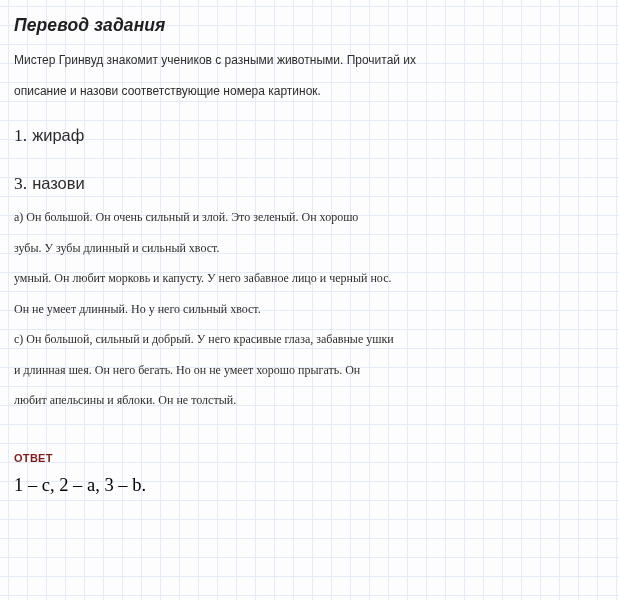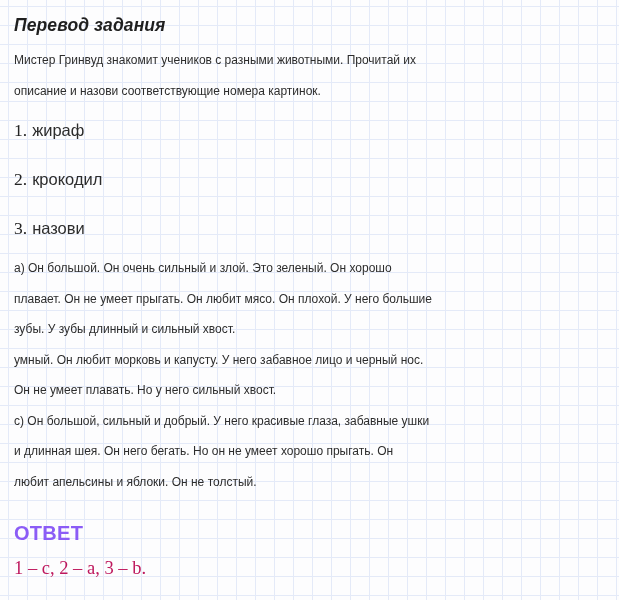--- a/index.html
+++ b/index.html
@@ -45,87 +45,85 @@
     line-height: 30.5px;
     white-space: nowrap;
   }
 
   .animal-list {
     list-style: none;
   }
 
   .animal-item {
     font-size: 16.5px;
-    line-height: 49px;
+    line-height: 37px;
     white-space: nowrap;
+    margin-top: 11px;
   }
 
   .animal-num {
     font-family: "Liberation Serif", serif;
     font-size: 17.5px;
     margin-right: 5px;
     color: #242424;
   }
 
   .descriptions {
     margin-top: 0;
+    font-family: Liberation Serif, serif;
   }
 
   .answer-heading {
-    margin-top: 24px;
+    margin-top: 30px;
     font-weight: bold;
-    font-size: 20px;
+    font-size: 11px;
     line-height: 24px;
-    color: #8b5cf6;
+    color: #7f1d1d;
     letter-spacing: 0.3px;
   }
 
   .answer-text {
-    margin-top: 8px;
+    margin-top: 0;
     font-family: "Liberation Serif", serif;
     font-size: 18.5px;
     line-height: 30px;
-    color: #be185d;
+    color: #000000;
   }
 </style>
 </head>
 <body>
 
 <div class="sheet">
 
   <div class="task-title">Перевод задания</div>
 
   <div class="intro">
     <div class="body-line">Мистер Гринвуд знакомит учеников с разными животными. Прочитай их</div>
     <div class="body-line">описание и назови соответствующие номера картинок.</div>
   </div>
 
   <ul class="animal-list">
     <li class="animal-item">
       <span class="animal-num">1.</span><span>жираф</span>
     </li>
     <li class="animal-item">
-      <span class="animal-num">2.</span><span>крокодил</span>
-    </li>
-    <li class="animal-item">
       <span class="animal-num">3.</span><span>назови</span>
     </li>
   </ul>
 
   <div class="descriptions">
 
     <div>
       <div class="body-line">a) Он большой. Он очень сильный и злой. Это зеленый. Он хорошо</div>
-      <div class="body-line">плавает. Он не умеет прыгать. Он любит мясо. Он плохой. У него большие</div>
       <div class="body-line">зубы. У зубы длинный и сильный хвост.</div>
     </div>
 
     <div>
       <div class="body-line">умный. Он любит морковь и капусту. У него забавное лицо и черный нос.</div>
-      <div class="body-line">Он не умеет плавать. Но у него сильный хвост.</div>
+      <div class="body-line">Он не умеет длинный. Но у него сильный хвост.</div>
     </div>
 
     <div>
       <div class="body-line">c) Он большой, сильный и добрый. У него красивые глаза, забавные ушки</div>
       <div class="body-line">и длинная шея. Он него бегать. Но он не умеет хорошо прыгать. Он</div>
       <div class="body-line">любит апельсины и яблоки. Он не толстый.</div>
     </div>
 
   </div>
 

